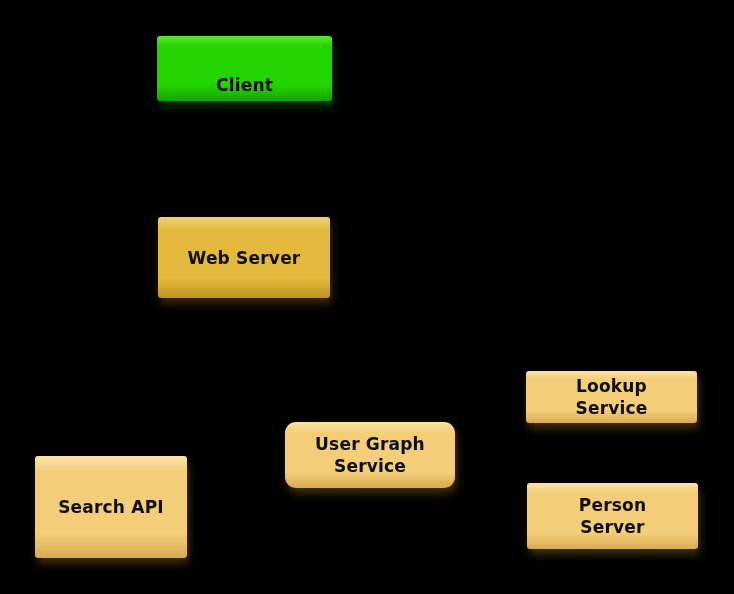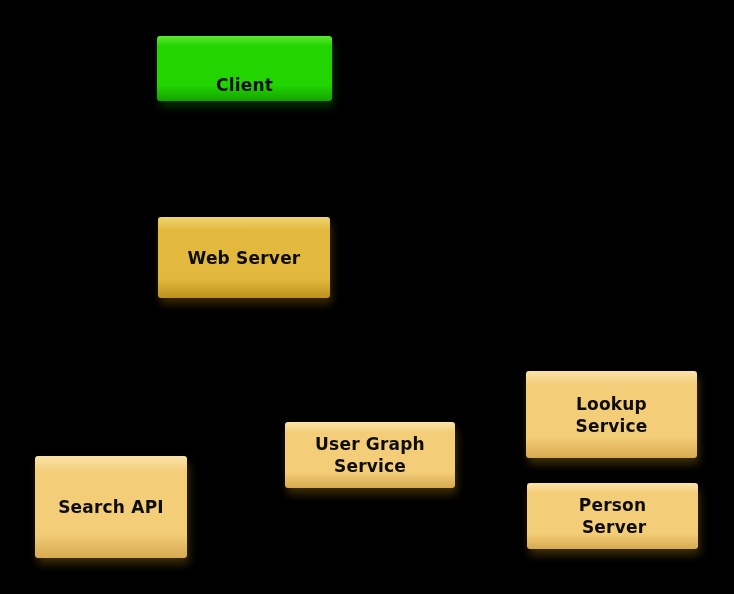--- a/index.html
+++ b/index.html
@@ -39,32 +39,32 @@
 <div class="canvas" style="background: rgb(0, 0, 0);">
 
   <div class="node" style="left: 157px; top: 36px; width: 175px; height: 65px; background: linear-gradient(rgb(91, 233, 48) 0%, rgb(34, 212, 0) 16%, rgb(34, 212, 0) 76%, rgb(20, 163, 0) 100%); box-shadow: rgba(10, 70, 0, 0.65) 2px 6px 8px;">
     <span class="node-label" style="color: rgb(13, 13, 13); margin-top: 32px;">Client</span>
   </div>
 
   <div class="node" style="left: 158px; top: 217px; width: 172px; height: 81px; background: linear-gradient(rgb(240, 212, 115) 0%, rgb(226, 185, 60) 16%, rgb(226, 185, 60) 76%, rgb(189, 146, 30) 100%); box-shadow: rgba(95, 65, 5, 0.6) 2px 6px 8px;">
     <span class="node-label" style="color: rgb(13, 13, 13);">Web Server</span>
   </div>
 
-  <div class="node" style="left: 526px; top: 371px; width: 171px; height: 87px; background: linear-gradient(rgb(251, 227, 168) 0%, rgb(243, 205, 120) 16%, rgb(243, 205, 120) 76%, rgb(215, 170, 80) 100%); box-shadow: rgba(110, 80, 15, 0.55) 2px 6px 8px;">
+  <div class="node" style="left: 526px; top: 371px; width: 171px; height: 52px; background: linear-gradient(rgb(251, 227, 168) 0%, rgb(243, 205, 120) 16%, rgb(243, 205, 120) 76%, rgb(215, 170, 80) 100%); box-shadow: rgba(110, 80, 15, 0.55) 2px 6px 8px;">
     <span class="node-label" style="color: rgb(13, 13, 13);">Lookup
 Service</span>
   </div>
 
-  <div class="node" style="left: 285px; top: 422px; width: 170px; height: 66px; background: linear-gradient(rgb(251, 227, 168) 0%, rgb(243, 205, 120) 16%, rgb(243, 205, 120) 76%, rgb(215, 170, 80) 100%); box-shadow: rgba(110, 80, 15, 0.55) 2px 6px 8px;">
+  <div class="node" style="left: 285px; top: 422px; width: 170px; height: 66px; background: linear-gradient(rgb(251, 227, 168) 0%, rgb(243, 205, 120) 16%, rgb(243, 205, 120) 76%, rgb(215, 170, 80) 100%); box-shadow: rgba(110, 80, 15, 0.55) 2px 6px 8px; border-radius: 11px;">
     <span class="node-label" style="color: rgb(13, 13, 13);">User Graph
 Service</span>
   </div>
 
   <div class="node" style="left: 527px; top: 483px; width: 171px; height: 66px; background: linear-gradient(rgb(251, 227, 168) 0%, rgb(243, 205, 120) 16%, rgb(243, 205, 120) 76%, rgb(215, 170, 80) 100%); box-shadow: rgba(110, 80, 15, 0.55) 2px 6px 8px;">
-    <span class="node-label" style="color: rgb(13, 13, 13); text-align: right;">Person
+    <span class="node-label" style="color: rgb(13, 13, 13);">Person
 Server</span>
   </div>
 
   <div class="node" style="left: 35px; top: 456px; width: 152px; height: 102px; background: linear-gradient(rgb(251, 227, 168) 0%, rgb(243, 205, 120) 16%, rgb(243, 205, 120) 76%, rgb(215, 170, 80) 100%); box-shadow: rgba(110, 80, 15, 0.55) 2px 6px 8px;">
     <span class="node-label" style="color: rgb(13, 13, 13);">Search API</span>
   </div>
 
 </div>
 
 </body></html>

